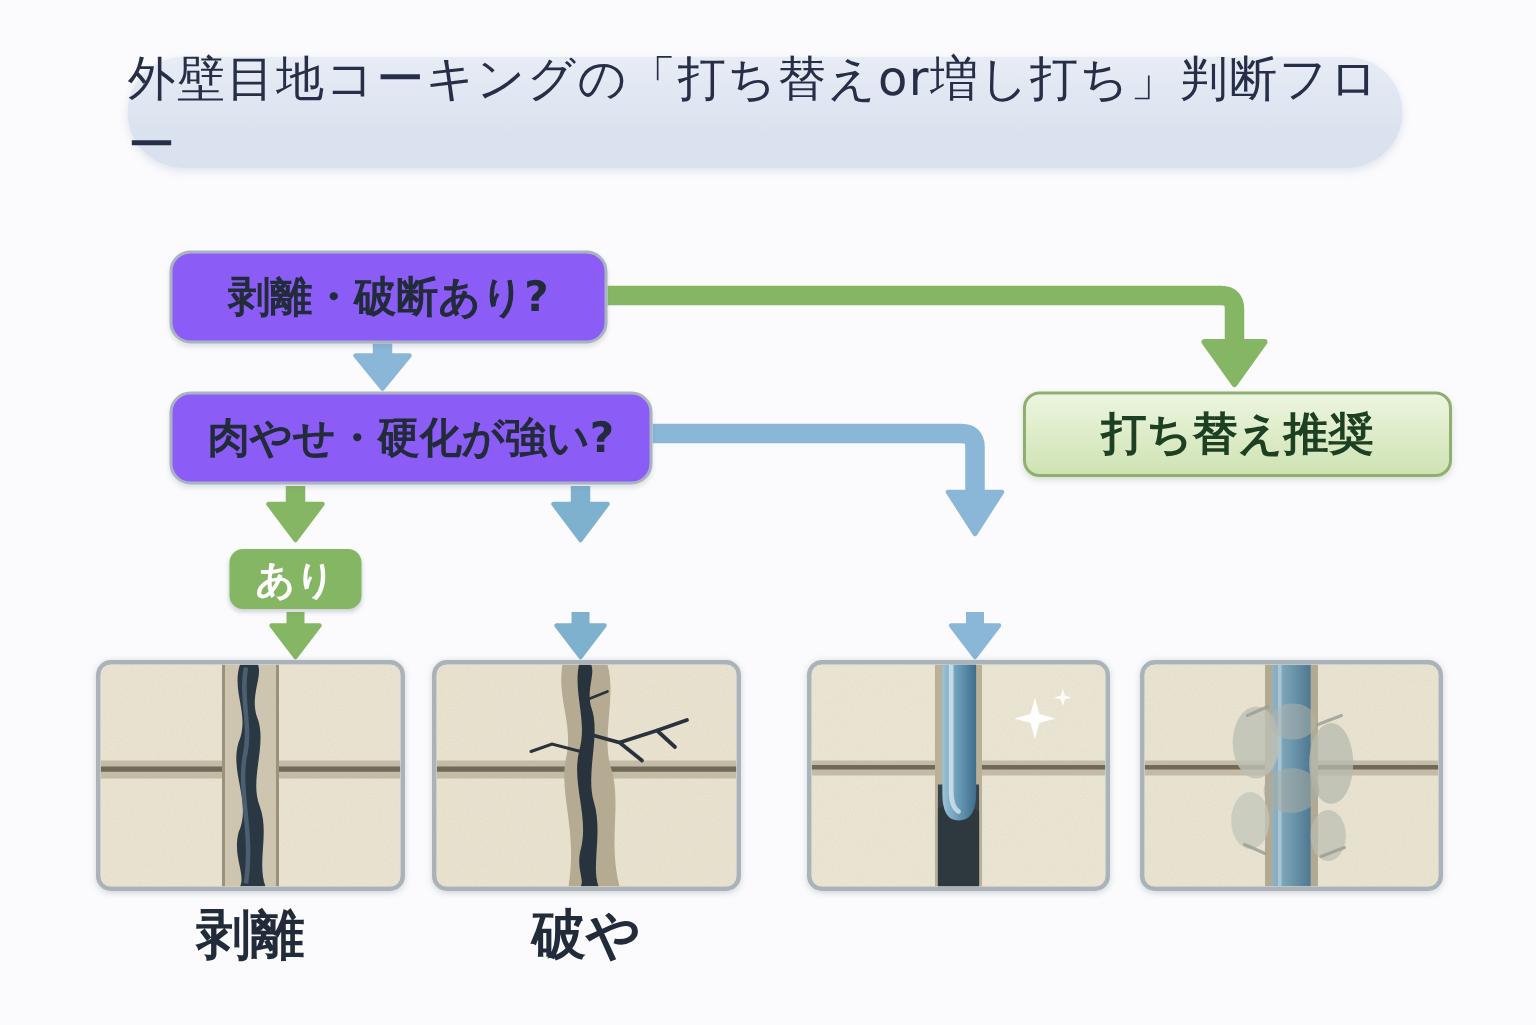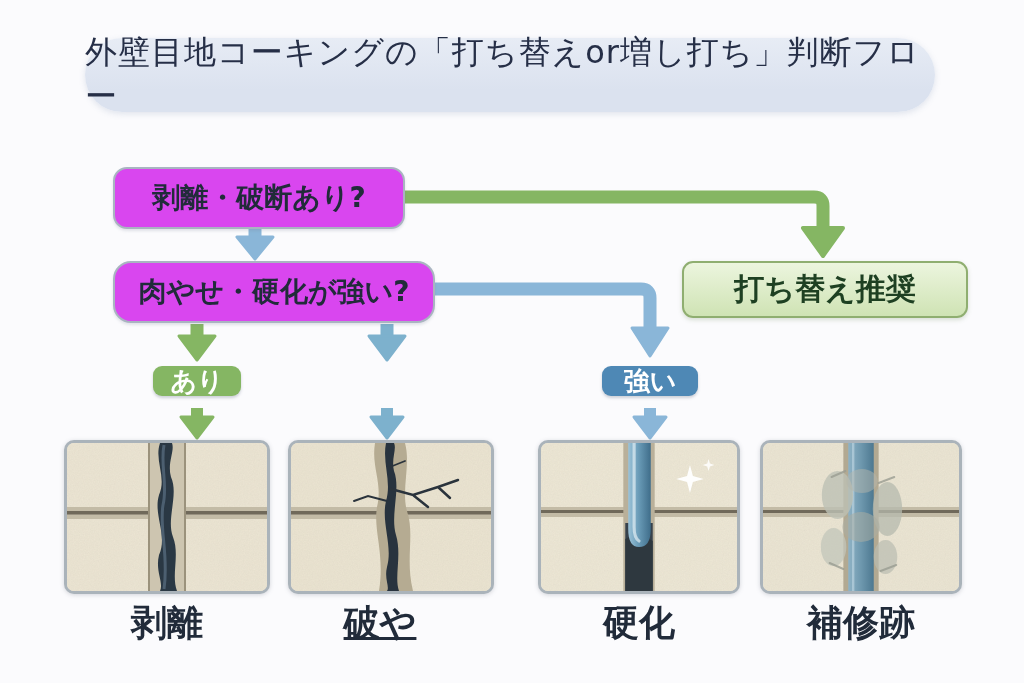--- a/index.html
+++ b/index.html
@@ -15,42 +15,42 @@
     position:absolute;left:85px;top:38px;width:850px;height:74px;
     background:linear-gradient(180deg,#e7ecf5 0%,var(--title-bg,#dbe2ef) 70%);
     border-radius:40px;
     display:flex;align-items:center;justify-content:center;
     font-size:32px;font-weight:normal;color:var(--title-text,#262f47);
     letter-spacing:1px;
     box-shadow:0 2px 6px rgba(100,120,160,.18);
   }
   .qbox{
     position:absolute;height:62px;
-    background:#d946ef;
+    background:#8b5cf6;
     border:2.5px solid var(--box-border,#a9b4c1);
     border-radius:14px;
     display:flex;align-items:center;justify-content:center;
     font-size:28px;font-weight:bold;color:var(--text-dark,#212b3a);
     box-shadow:0 2px 3px rgba(120,130,150,.2);
     box-sizing:border-box;
   }
   .qbox.q1{left:113px;top:167px;width:292px;}
-  .qbox.q2{left:113px;top:261px;width:322px;border-radius:18px;}
+  .qbox.q2{left:113px;top:261px;width:322px;}
   .result-box{
     position:absolute;left:682px;top:261px;width:286px;height:57px;
     background:linear-gradient(180deg,#ecf5de 0%,var(--result-bg,#cfe3b4) 100%);
     border:2.5px solid var(--result-border,#8fae70);
     border-radius:11px;
     display:flex;align-items:center;justify-content:center;
     font-size:30px;font-weight:bold;color:var(--result-text,#1e4022);
     box-shadow:0 2px 4px rgba(110,140,90,.25);
     box-sizing:border-box;
   }
   .tag{
-    position:absolute;top:366px;height:30px;
+    position:absolute;top:366px;height:40px;
     border-radius:9px;
     display:flex;align-items:center;justify-content:center;
     font-size:26px;font-weight:bold;color:#ffffff;
     box-shadow:0 2px 3px rgba(100,110,130,.3);
   }
   .tag.yes{left:153px;width:88px;background:var(--accent-green,#8aba66);}
   .tag.no{left:343px;width:88px;background:var(--accent-blue,#7db1cd);}
   .tag.strong{left:602px;width:96px;background:var(--accent-blue-dark,#4e88b5);}
   .photo{
     position:absolute;top:440px;height:148px;
@@ -63,21 +63,21 @@
   .photo.p1{left:64px;width:200px;}
   .photo.p2{left:288px;width:200px;}
   .photo.p3{left:538px;width:196px;}
   .photo.p4{left:760px;width:196px;}
   .caption{
     position:absolute;top:602px;height:42px;
     display:flex;align-items:center;justify-content:center;
     font-size:36px;font-weight:bold;color:var(--text-dark,#1d2736);
   }
   .caption.c1{left:64px;width:206px;}
-  .caption.c2{left:277px;width:206px;text-decoration:underline;}
+  .caption.c2{left:288px;width:206px;}
   .caption.c3{left:538px;width:202px;}
   .caption.c4{left:760px;width:202px;}
   .connectors{position:absolute;left:0;top:0;width:1024px;height:683px;pointer-events:none;}
 </style>
 </head>
 <body>
 
 <div class="canvas">
 
   <div class="title-pill">外壁目地コーキングの「打ち替えor増し打ち」判断フロー</div>
@@ -122,21 +122,20 @@
       <polygon points="634,417 666,417 650,438" fill="var(--arrow-blue-light,#8ab6d8)" stroke="var(--arrow-blue-light,#8ab6d8)" stroke-width="3" stroke-linejoin="round"></polygon>
     </g>
   </svg>
 
   <div class="qbox q1">剥離・破断あり?</div>
   <div class="qbox q2">肉やせ・硬化が強い?</div>
 
   <div class="result-box">打ち替え推奨</div>
 
   <div class="tag yes">あり</div>
-  <div class="tag strong">強い</div>
 
   <div class="photo p1">
     <svg viewBox="0 0 200 148" preserveAspectRatio="none">
       <defs>
         <filter id="t1" x="0" y="0" width="100%" height="100%">
           <feTurbulence type="fractalNoise" baseFrequency="0.8" numOctaves="2" result="n"></feTurbulence>
           <feColorMatrix in="n" type="matrix" values="0 0 0 0 0.52  0 0 0 0 0.49  0 0 0 0 0.41  0 0 0 0.45 0"></feColorMatrix>
         </filter>
       </defs>
       <rect width="200" height="148" fill="#ede6d4"></rect>
@@ -225,16 +224,14 @@
       <ellipse cx="72" cy="104" rx="13" ry="19" fill="#c2c5ba" opacity="0.75"></ellipse>
       <ellipse cx="125" cy="114" rx="12" ry="17" fill="#b9bcb1" opacity="0.7"></ellipse>
       <ellipse cx="100" cy="84" rx="19" ry="15" fill="#a9ada2" opacity="0.55"></ellipse>
       <ellipse cx="101" cy="38" rx="16" ry="12" fill="#b3b6ab" opacity="0.5"></ellipse>
       <path d="M70,34 L84,28 M118,40 L134,34 M68,120 L82,126 M120,128 L136,122" stroke="#9a9d92" stroke-width="2" opacity="0.8" stroke-linecap="round"></path>
     </svg>
   </div>
 
   <div class="caption c1">剥離</div>
   <div class="caption c2">破や</div>
-  <div class="caption c3">硬化</div>
-  <div class="caption c4">補修跡</div>
 
 </div>
 
 </body></html>

